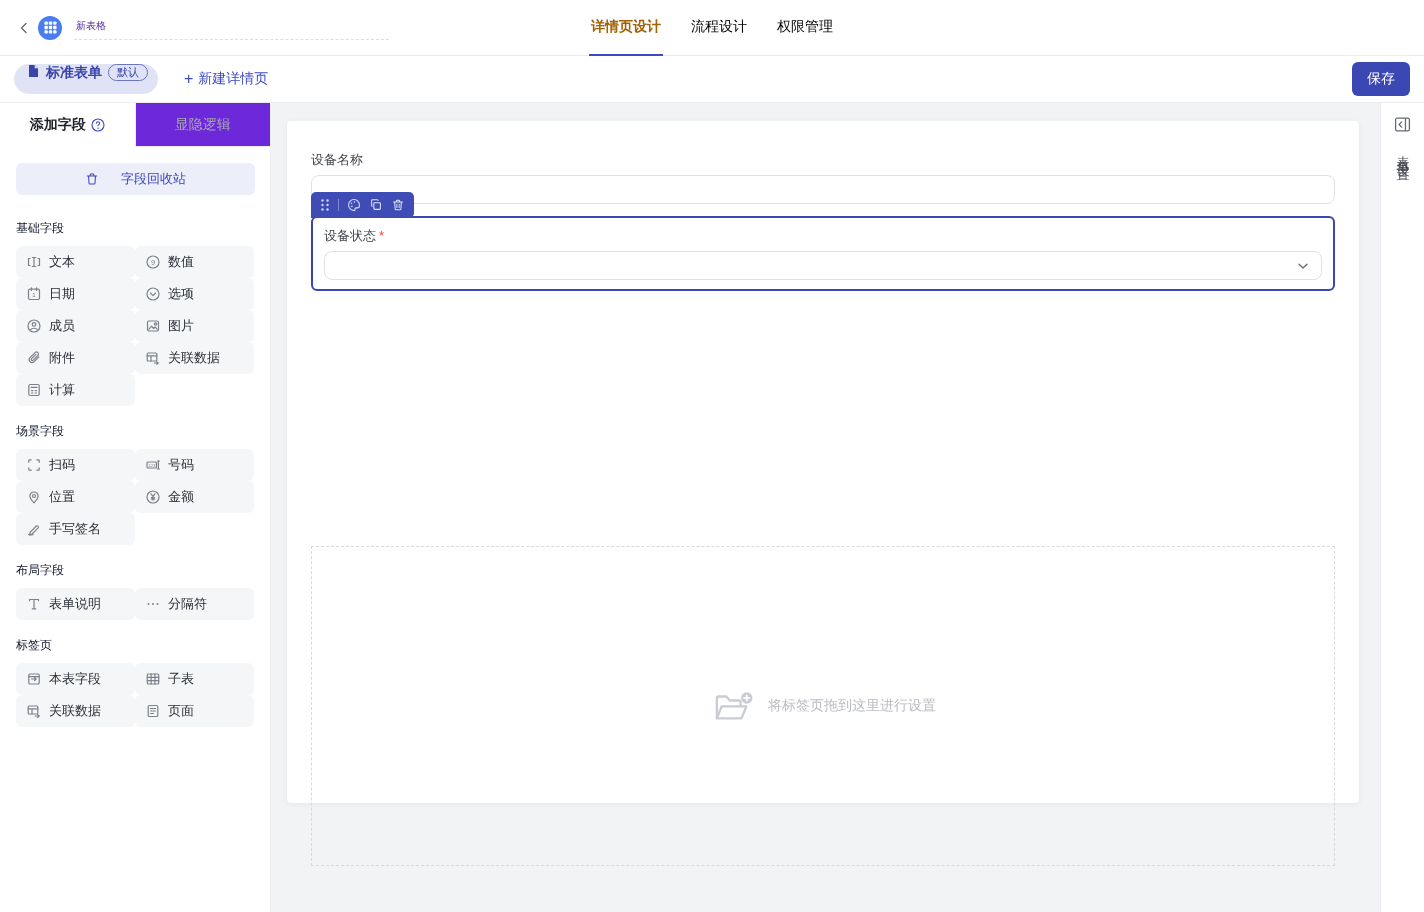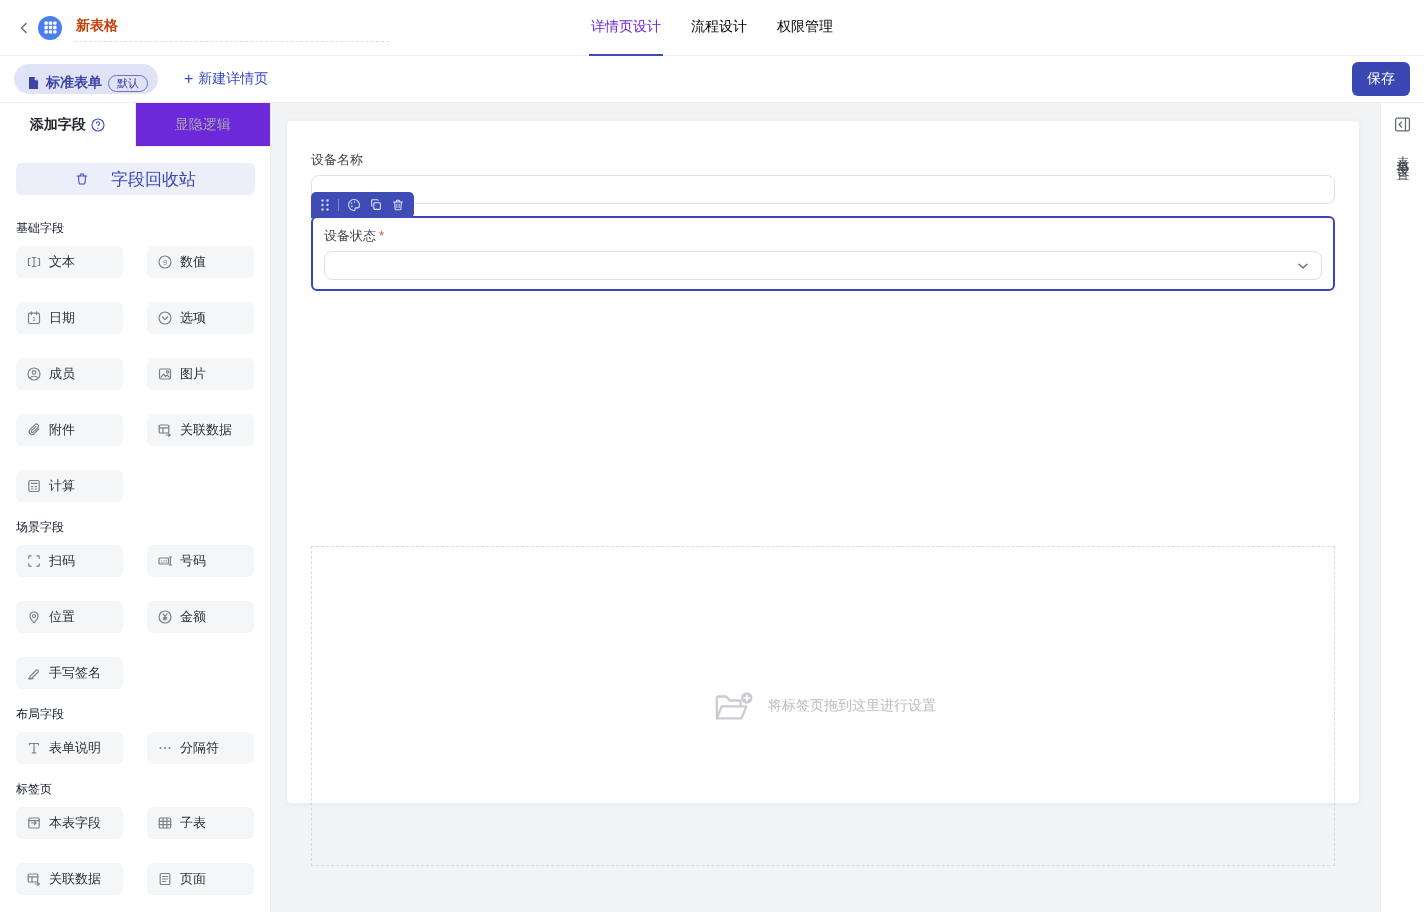--- a/index.html
+++ b/index.html
@@ -14,39 +14,39 @@
   .header {
     height:56px; display:flex; align-items:center; position:relative;
     border-bottom:1px solid #ebedf0; background:#fff; padding:0 14px;
   }
   .back-btn { width:20px; height:20px; display:flex; align-items:center; justify-content:center; cursor:pointer; color:#646a73; }
   .app-icon {
     width:24px; height:24px; border-radius:50%; background:#4a7df2;
     display:flex; align-items:center; justify-content:center; margin:0 12px 0 4px;
   }
   .title-wrap { display:flex; flex-direction:column; }
-  .app-title { font-size:14px; font-weight:bold; color:#c2410c; padding:3px 2px 6px 2px; width:315px; border-bottom:1px dashed #dcdee2; }
+  .app-title { font-size:10px; font-weight:normal; color:#4c1d95; padding:3px 2px 6px 2px; width:315px; border-bottom:1px dashed #dcdee2; }
   .header-tabs {
     position:absolute; left:50%; top:0; transform:translateX(-50%);
     height:56px; display:flex; gap:26px; align-items:stretch;
   }
   .h-tab {
     display:flex; align-items:center; font-size:14px; color:#000000; cursor:pointer;
     border-bottom:2px solid transparent; padding:0 2px; font-weight:500;
   }
-  .h-tab.active { color:#6d28d9; font-weight:normal; border-bottom-color:#3d4bc0; }
+  .h-tab.active { color:#a16207; font-weight:bold; border-bottom-color:#3d4bc0; }
 
   
   .subbar {
     height:47px; display:flex; align-items:center; border-bottom:1px solid #ebedf0;
     background:#fff; padding:0 14px;
   }
   .form-pill {
-    display:flex; align-items:center; gap:6px; background:#e0e3f6; color:#3a44a9;
-    height:30px; border-radius:15px; padding:8px 10px 0 12px; font-weight:bold; font-size:14px; cursor:pointer;
+    display:flex; align-items:flex-start; gap:6px; background:#e0e3f6; color:#3a44a9;
+    height:30px; border-radius:15px; padding:0 10px 0 12px; font-weight:bold; font-size:14px; cursor:pointer;
   }
   .default-badge {
     border:1px solid #6a73c4; color:#3a44a9; font-size:11px; font-weight:normal;
     border-radius:10px; padding:2px 8px; line-height:1;
   }
   .new-detail {
     display:flex; align-items:center; gap:5px; color:#3d4bc0; font-size:14px;
     margin-left:26px; cursor:pointer;
   }
   .plus-glyph { font-size:16px; line-height:1; }
@@ -63,25 +63,25 @@
   .side-tabs { display:flex; height:44px; }
   .side-tab {
     flex:1; display:flex; align-items:center; justify-content:center; gap:5px;
     font-size:14px; cursor:pointer;
   }
   .side-tab.active { font-weight:bold; color:#1f2329; background:#fff; }
   .side-tab.inactive { background:#6d28d9; color:#a7aab0; border-bottom:1px solid #ebedf0; border-left:1px solid #ebedf0; }
   .help-circle { color:#3d4bc0; }
   .recycle-btn {
     margin:16px; height:32px; width:239px; background:#eceef9; color:#3c49bb;
-    border:none; border-radius:6px; font-size:17px; display:flex; align-items:center;
+    border:none; border-radius:6px; font-size:13px; display:flex; align-items:center;
     justify-content:center; gap:22px; cursor:pointer; font-family:inherit;
   }
   .section-title { font-size:12px; color:#0f172a; padding:9px 16px 9px 16px; }
-  .chip-grid { display:grid; grid-template-columns:1fr 1fr; gap:24px; padding:0 16px 8px 16px; }
+  .chip-grid { display:grid; grid-template-columns:1fr 1fr; gap:0; padding:0 16px 8px 16px; }
   .chip {
     height:32px; background:#f5f6f7; border-radius:6px; display:flex; align-items:center;
     gap:7px; padding:0 8px 0 10px; font-size:13px; color:#2b2f36; cursor:grab; white-space:nowrap;
   }
   .chip .c-icon { width:16px; height:16px; color:#7c8088; flex:none; }
 
   
   .main { flex:1; background:#f2f3f5; position:relative; overflow:hidden; }
   .form-card {
     position:absolute; left:16px; top:18px; width:1072px; height:682px;

